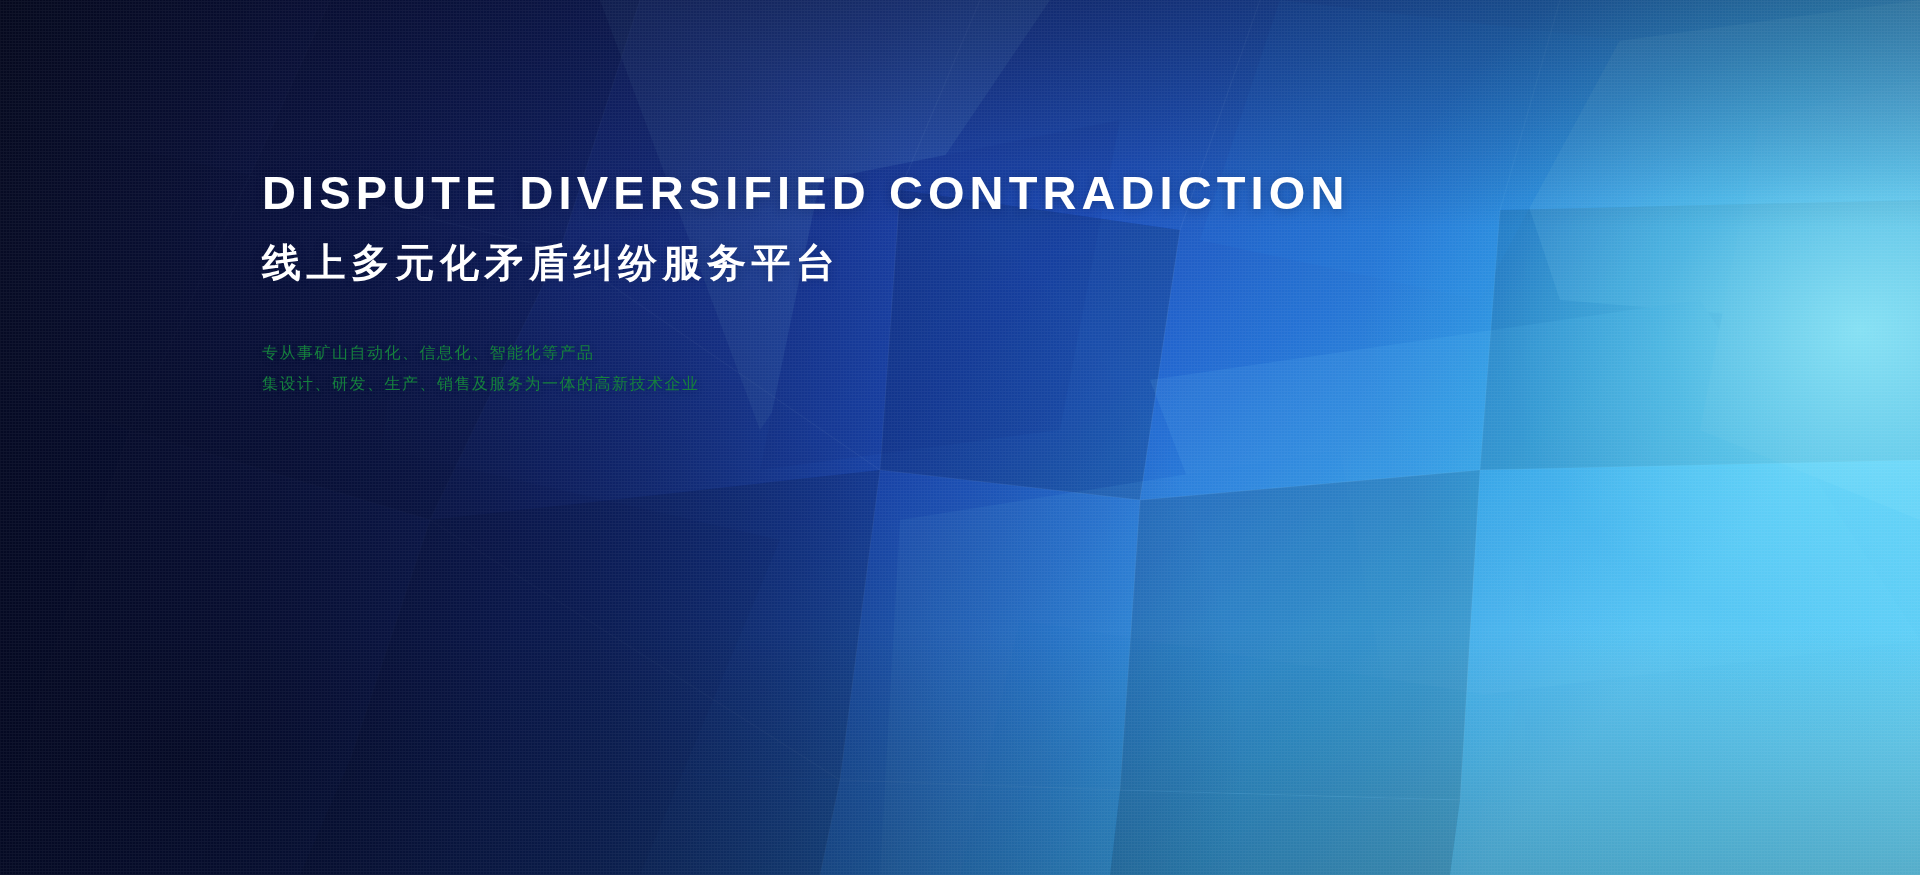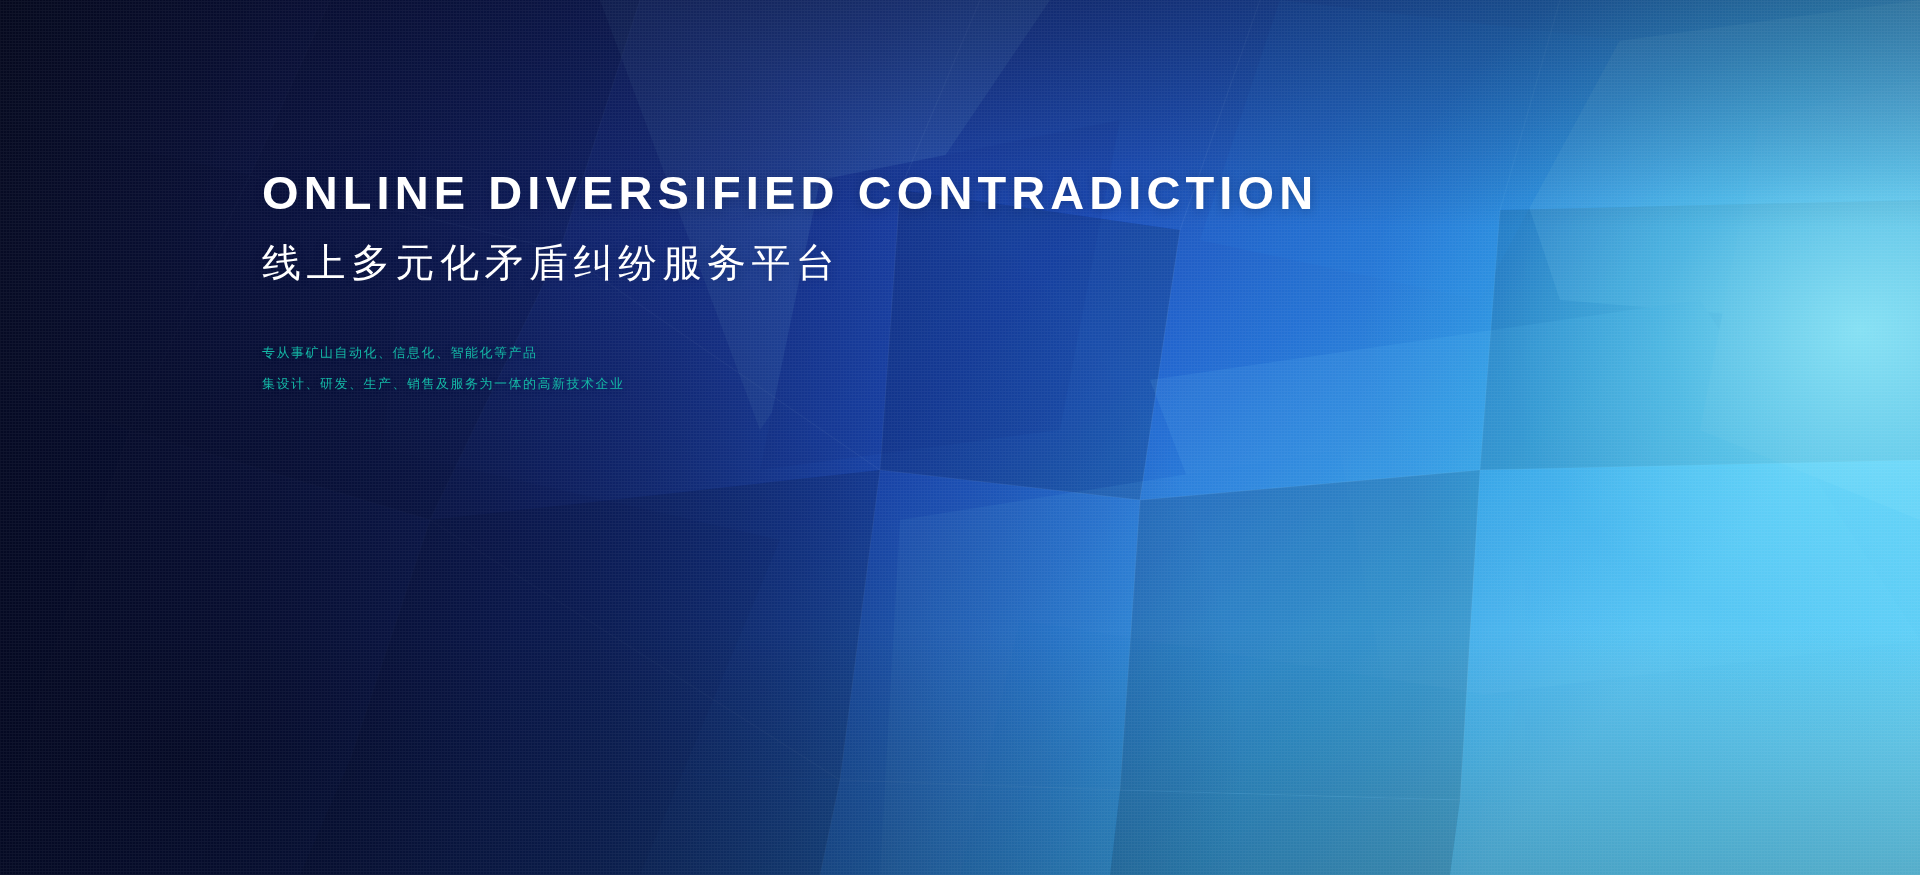--- a/index.html
+++ b/index.html
@@ -93,32 +93,32 @@
     white-space: nowrap;
     text-shadow: 0 1px 10px rgba(0,20,60,0.28);
   }
   #hero-title {
     margin-bottom: 16px;
   }
   #hero-subtitle-cn {
     color: #ffffff;
     font-size: 39px;
     line-height: 46px;
-    font-weight: 400;
+    font-weight: 700;
     letter-spacing: 5.5px;
     white-space: nowrap;
     margin-top: 22px;
     text-shadow: 0 1px 10px rgba(0,20,60,0.26);
   }
   #hero-desc {
     margin-top: 51px;
   }
   .desc-line {
-    color: #14b8a6;
-    font-size: 13px;
+    color: #15803d;
+    font-size: 16px;
     line-height: 31px;
     font-weight: 400;
     letter-spacing: 1.5px;
     white-space: nowrap;
     text-shadow: 0 1px 7px rgba(0,20,60,0.30);
   }
 </style>
 </head>
 <body>
 
@@ -210,21 +210,21 @@
 
   <div class="bg-wash" id="wash-main"></div>
   <div class="bg-wash" id="wash-glow"></div>
   <div class="bg-wash" id="wash-vignette"></div>
   <div class="bg-wash" id="wash-top"></div>
   <div class="bg-wash" id="wash-grain"></div>
 
   <div id="hero-content">
 
     <div id="hero-title">
-      <div class="title-line">ONLINE DIVERSIFIED CONTRADICTION</div>
+      <div class="title-line">DISPUTE DIVERSIFIED CONTRADICTION</div>
     </div>
 
     <div id="hero-subtitle-cn">线上多元化矛盾纠纷服务平台</div>
 
     <div id="hero-desc">
       <div class="desc-line">专从事矿山自动化、信息化、智能化等产品</div>
       <div class="desc-line">集设计、研发、生产、销售及服务为一体的高新技术企业</div>
     </div>
 
   </div>

